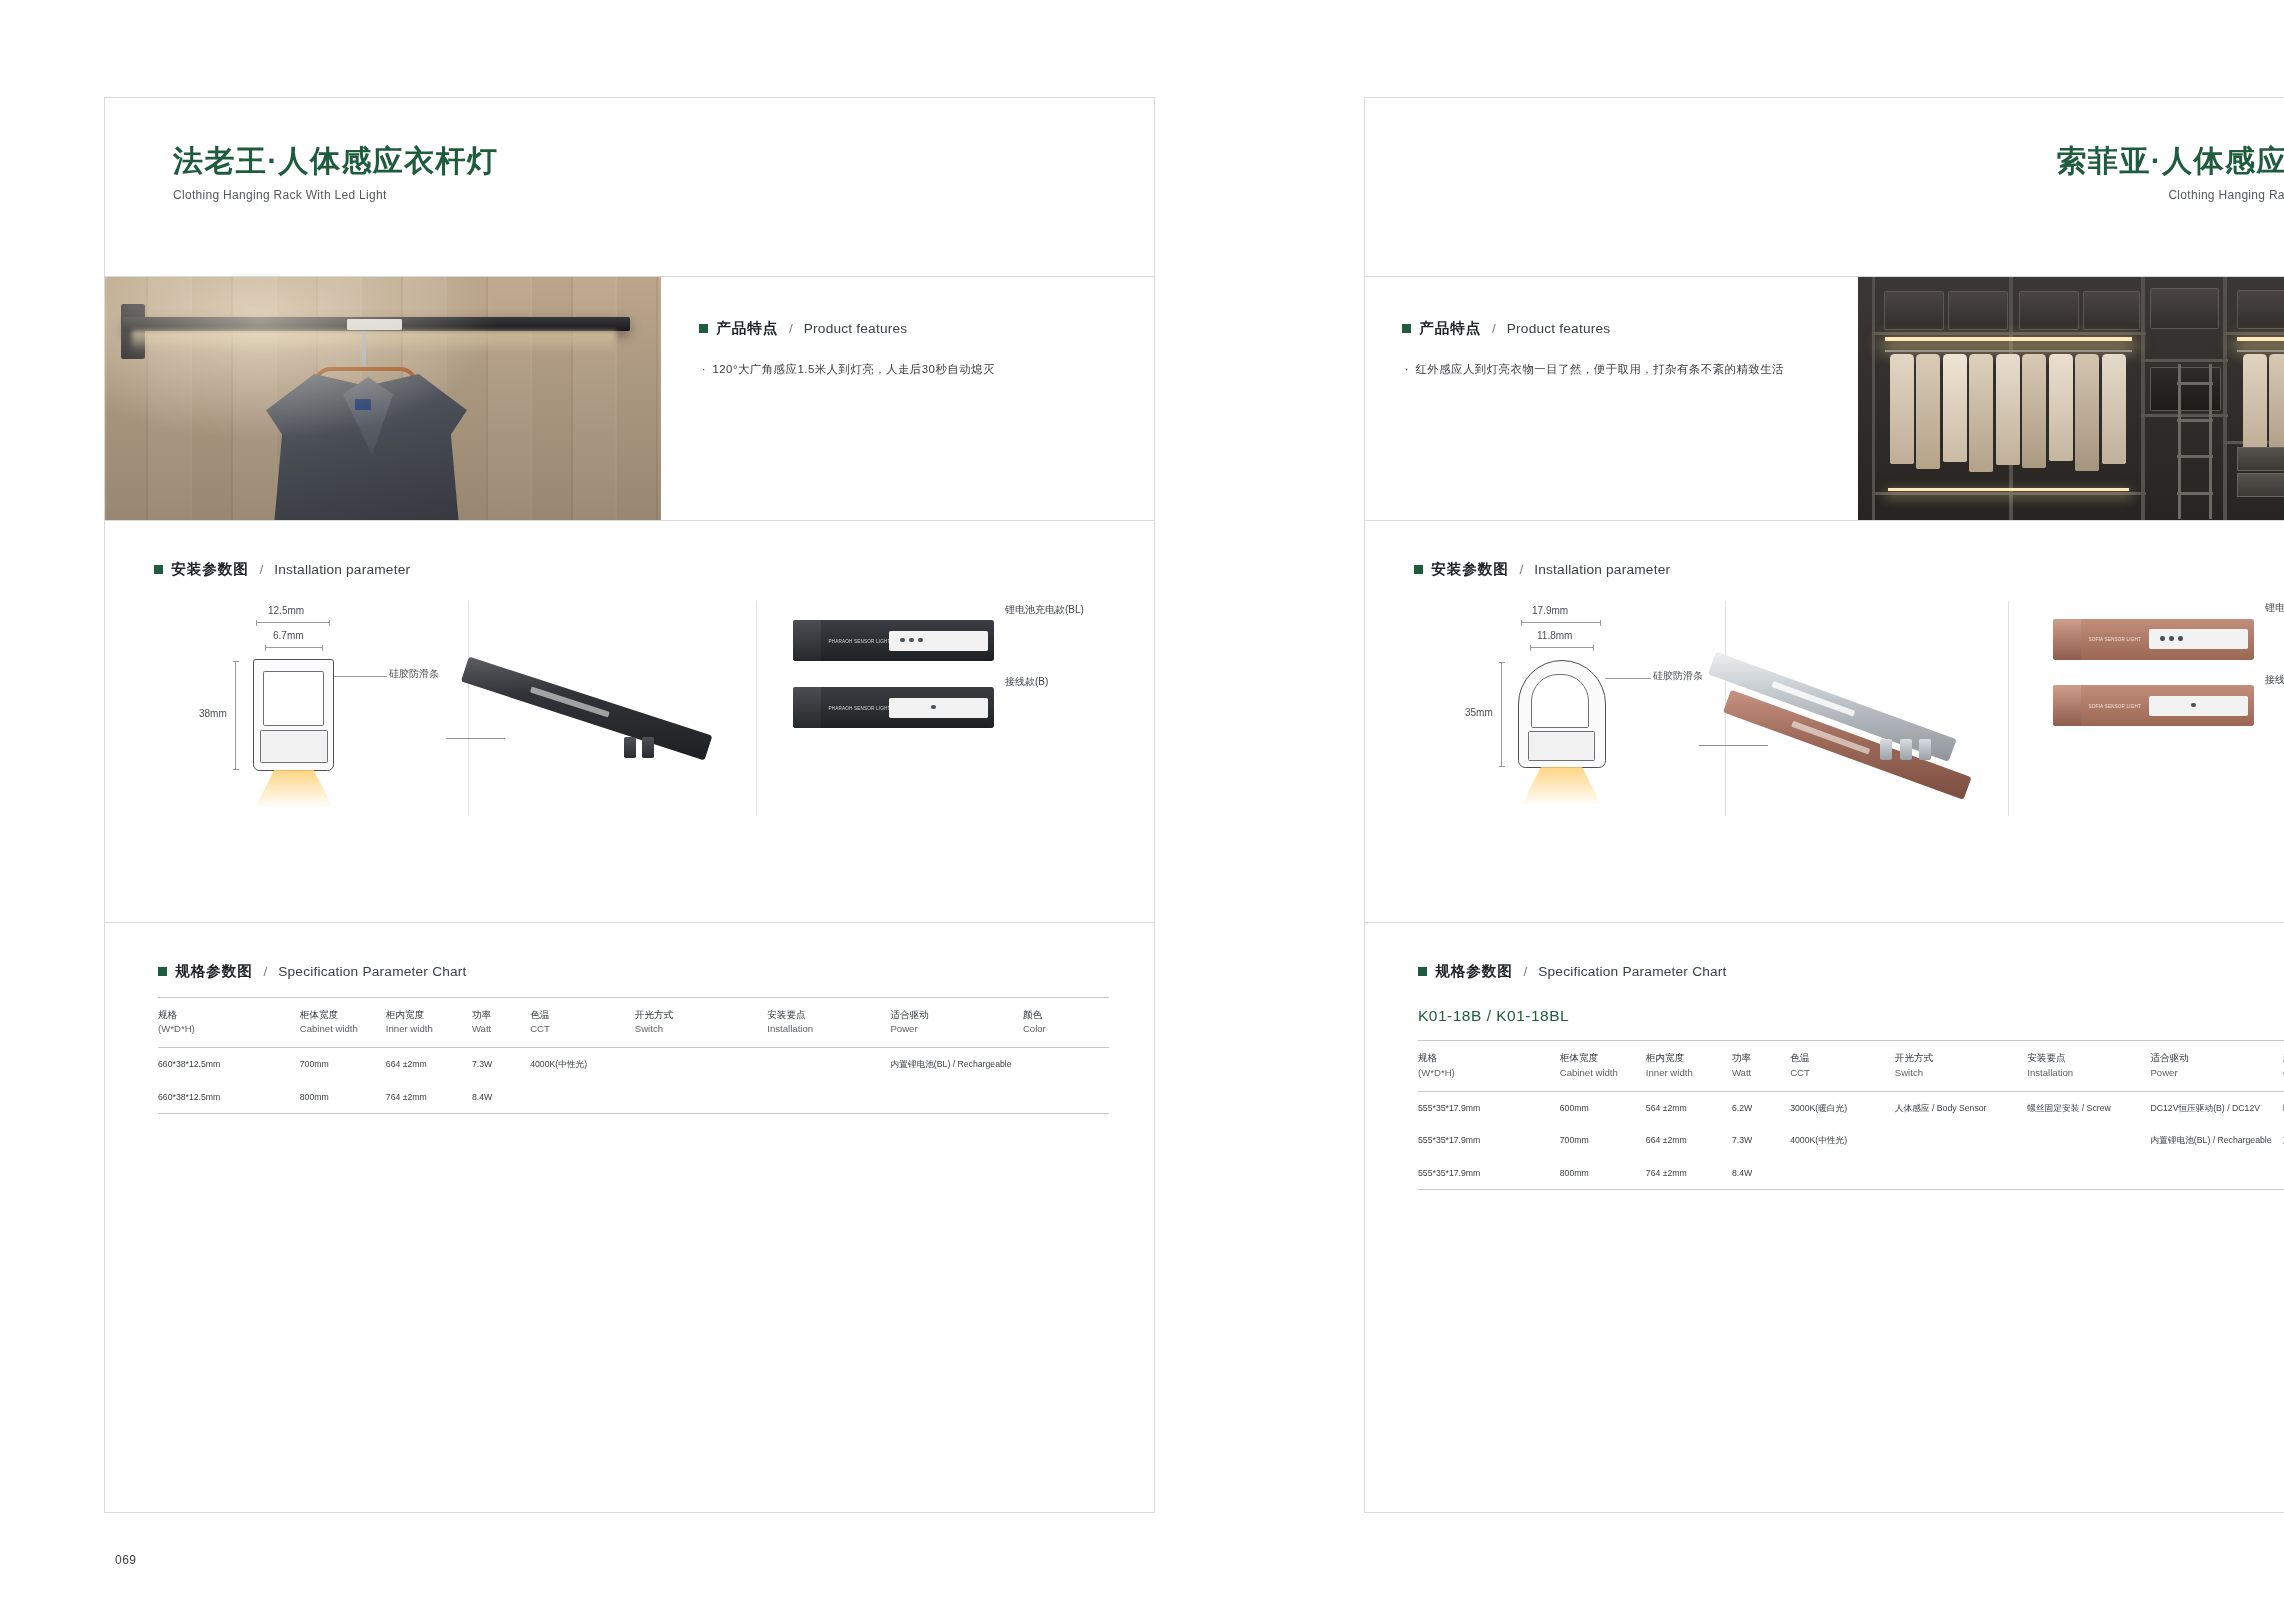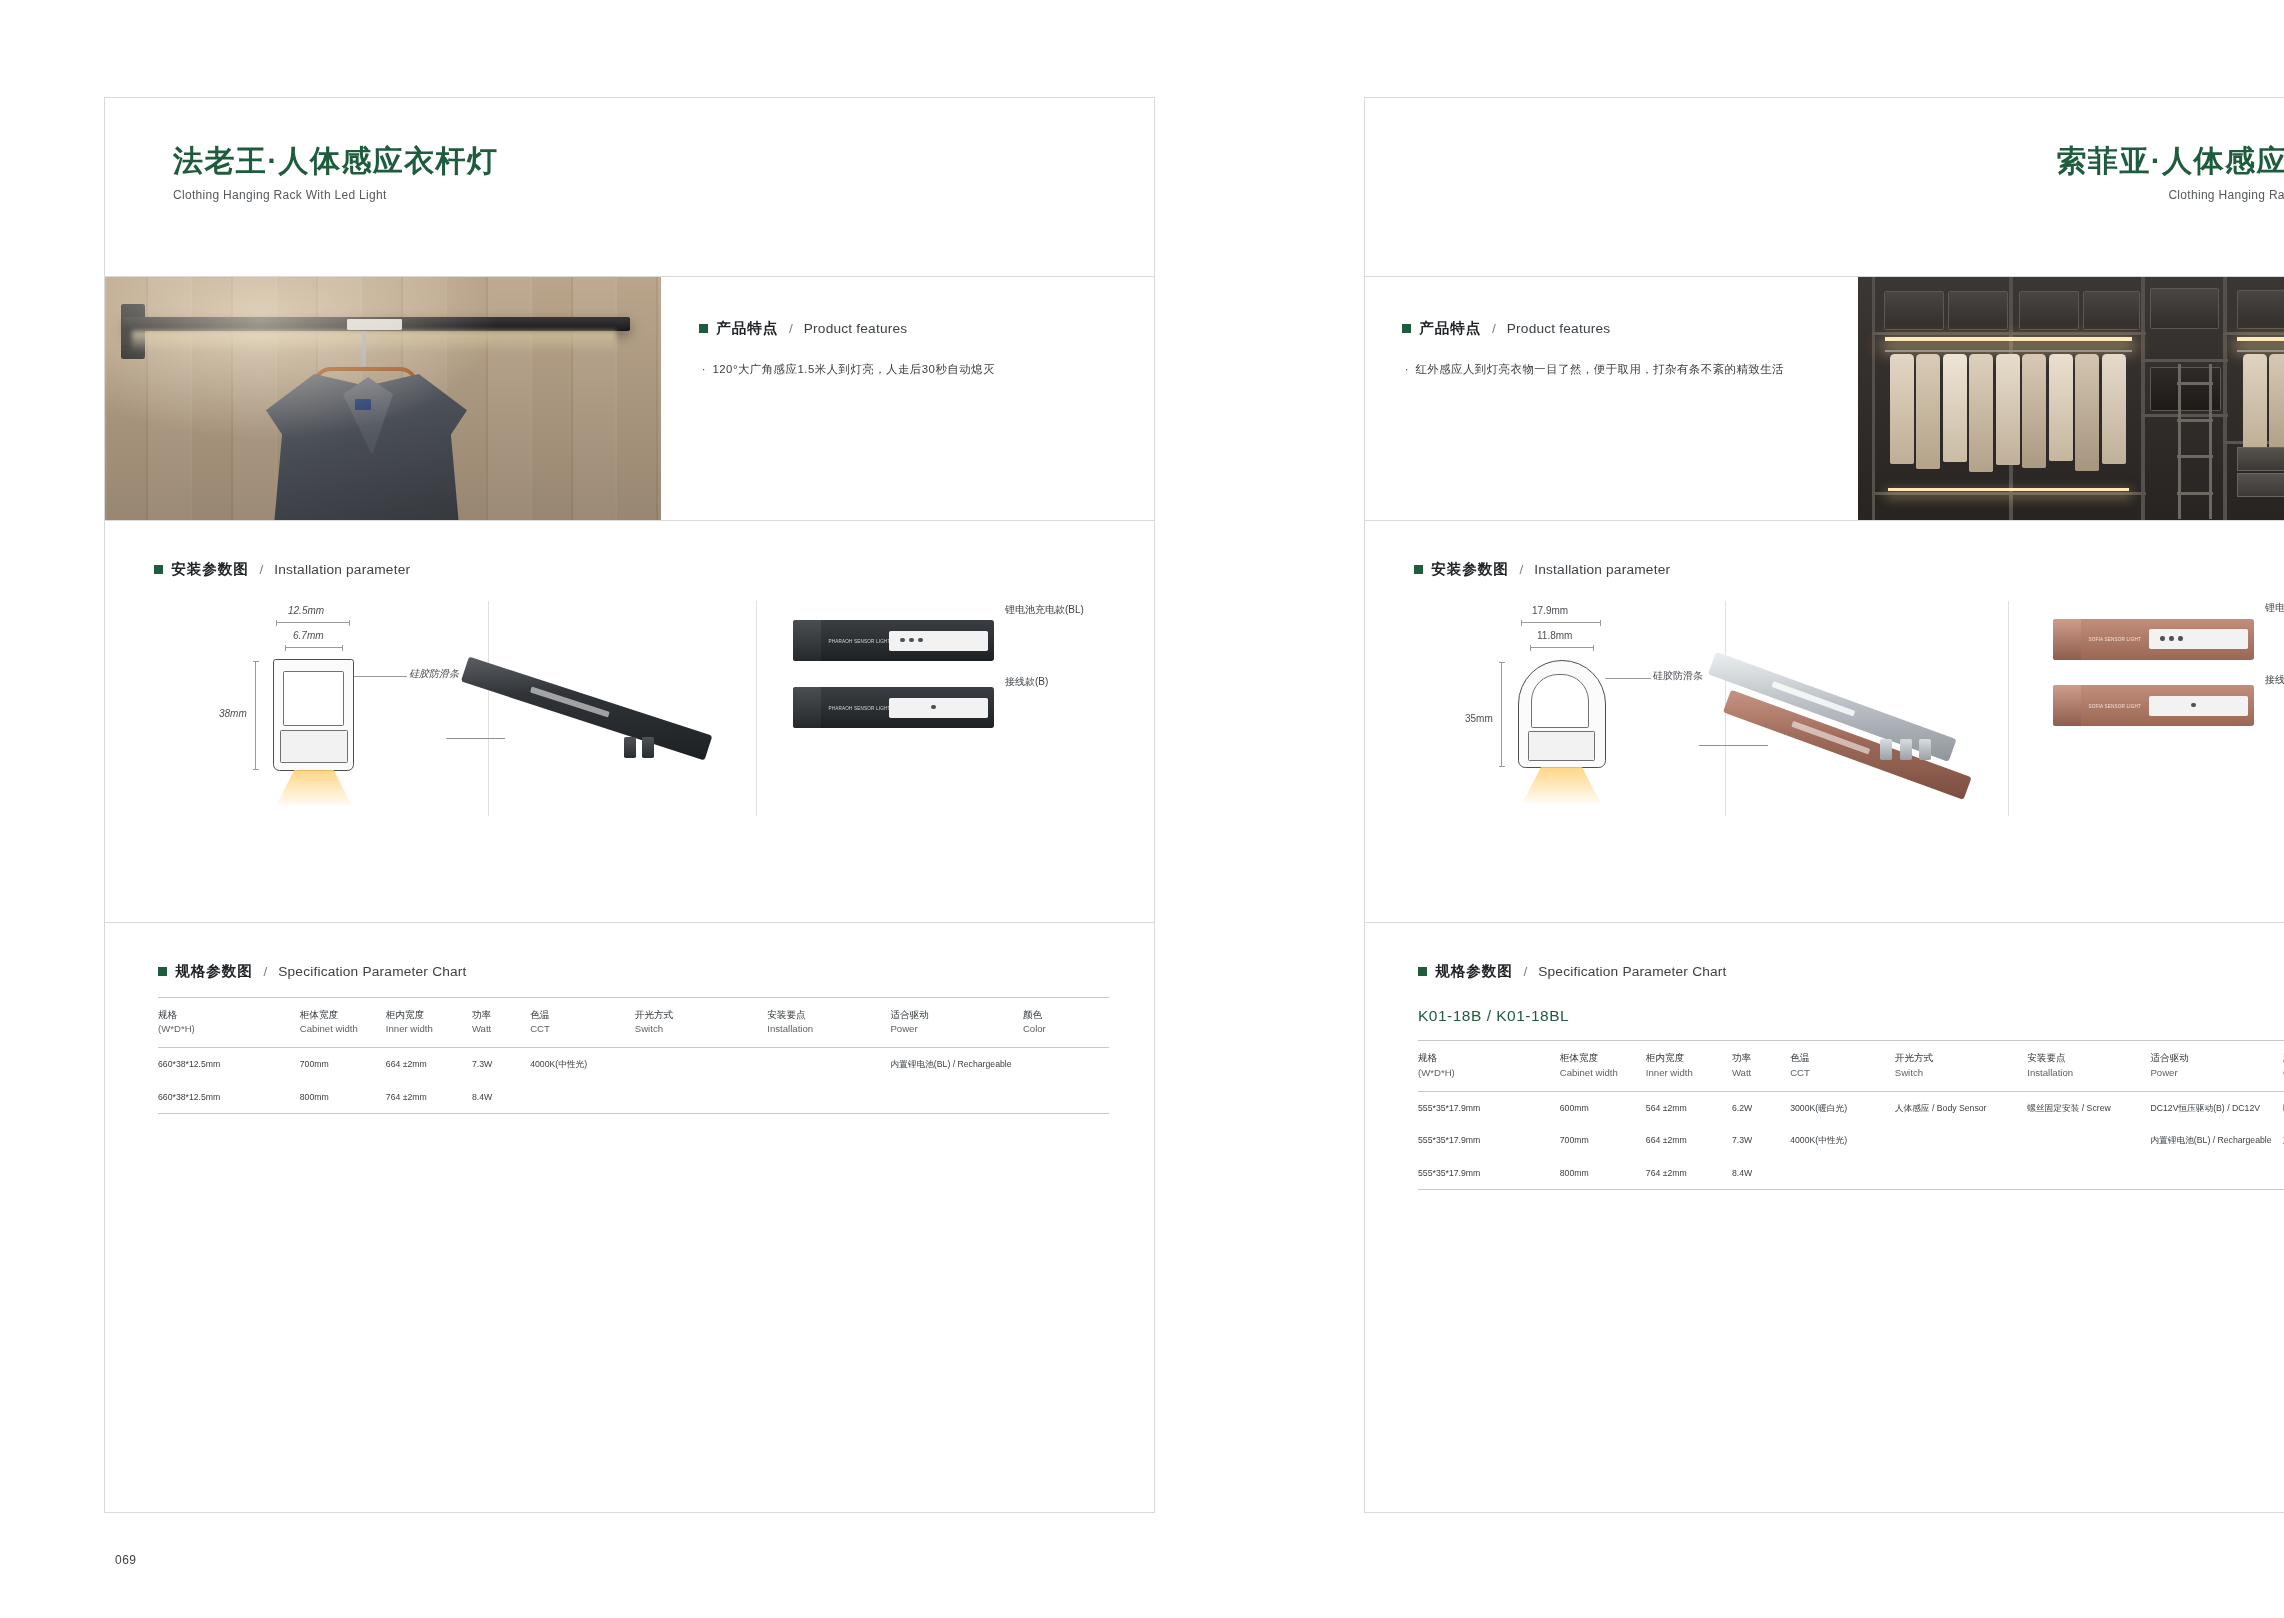--- a/index.html
+++ b/index.html
@@ -550,21 +550,21 @@
     <div class="install">
       <div class="section-head">
         <span class="sq"></span>
         <span class="sh-cn">安装参数图</span>
         <span class="sh-sep">/</span>
         <span class="sh-en">Installation parameter</span>
       </div>
 
       <div class="install-body">
 
-        <div class="ib-cell" style="left:70px; width:329px;font-style:italic;">
+        <div class="ib-cell" style="left:50px; width:329px;">
           <div class="dim-line" style="left:101px; top:29px; width:74px;"></div>
           <div class="dim-lbl" style="left:113px; top:12px;">12.5mm</div>
           <div class="dim-line" style="left:110px; top:54px; width:58px;"></div>
           <div class="dim-lbl" style="left:118px; top:37px;">6.7mm</div>
 
           <div class="vdim" style="left:80px; top:68px; height:109px;"></div>
           <div class="dim-lbl" style="left:44px; top:115px;">38mm</div>
 
           <div class="profile" style="left:98px; top:66px; width:81px; height:112px; border-radius:2.7px 2.7px 6.4px 6.4px;"></div>
           <div class="profile-inner" style="left:108px; top:78px; width:61px; height:55px; border-radius:1.8px;"></div>
@@ -765,21 +765,21 @@
 
       <div class="install-body">
 
         <div class="ib-cell" style="left:55px; width:320px;">
           <div class="dim-line" style="left:101px; top:29px; width:80px;"></div>
           <div class="dim-lbl" style="left:112px; top:12px;">17.9mm</div>
           <div class="dim-line" style="left:110px; top:54px; width:64px;"></div>
           <div class="dim-lbl" style="left:117px; top:37px;">11.8mm</div>
 
           <div class="vdim" style="left:81px; top:69px; height:105px;"></div>
-          <div class="dim-lbl" style="left:45px; top:114px;margin-top:6px;">35mm</div>
+          <div class="dim-lbl" style="left:45px; top:114px;">35mm</div>
 
           <div class="profile" style="left:98px; top:67px; width:88px; height:108px; border-radius:44px 44px 7.3px 7.3px;"></div>
           <div class="profile-inner" style="left:111px; top:81px; width:58px; height:54px; border-radius:27px 27px 1.8px 1.8px;"></div>
           <div class="profile-inner" style="left:108px; top:138px; width:67px; height:30px; border-radius:1.4px; background:#f2f2f2;"></div>
 
           <div class="lead-line" style="left:185px; top:85px; width:46px;"></div>
           <div class="dim-lbl" style="left:233px; top:76px;">硅胶防滑条</div>
 
           <div class="glow-cone" style="left:102px; top:174px; width:79px; height:37px;"></div>
           <div class="ib-div" style="left:305px;"></div>

